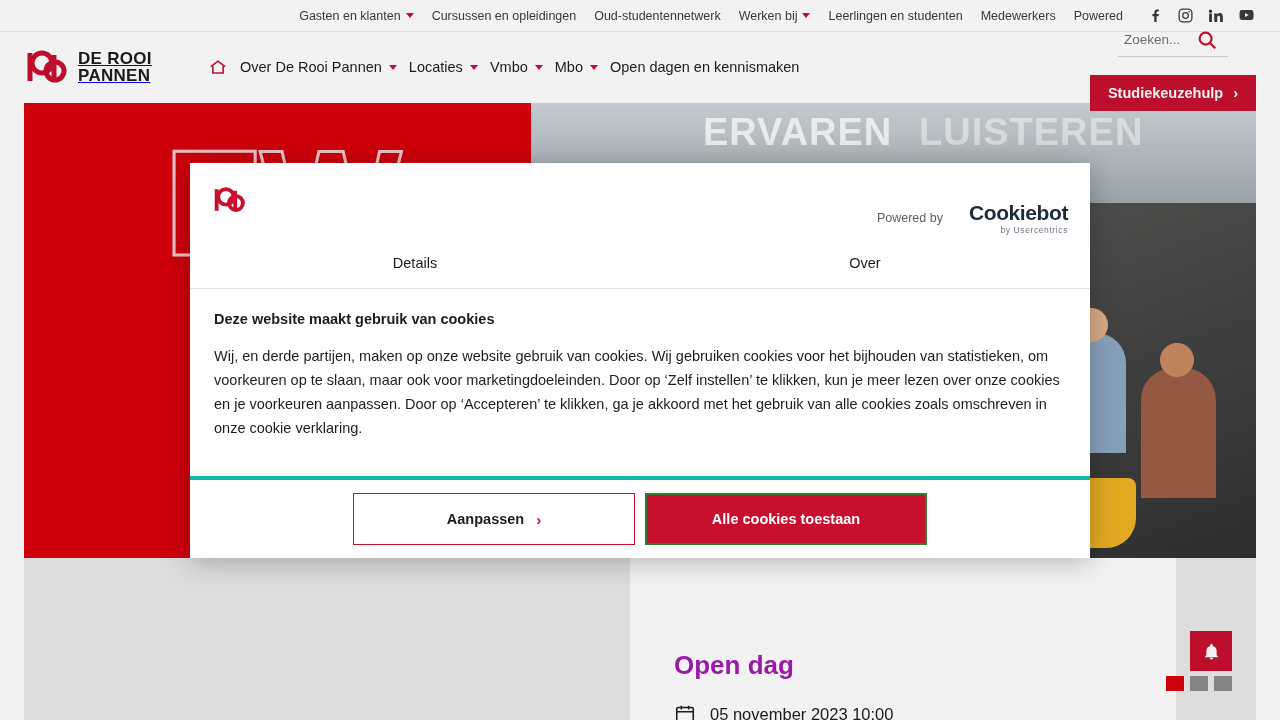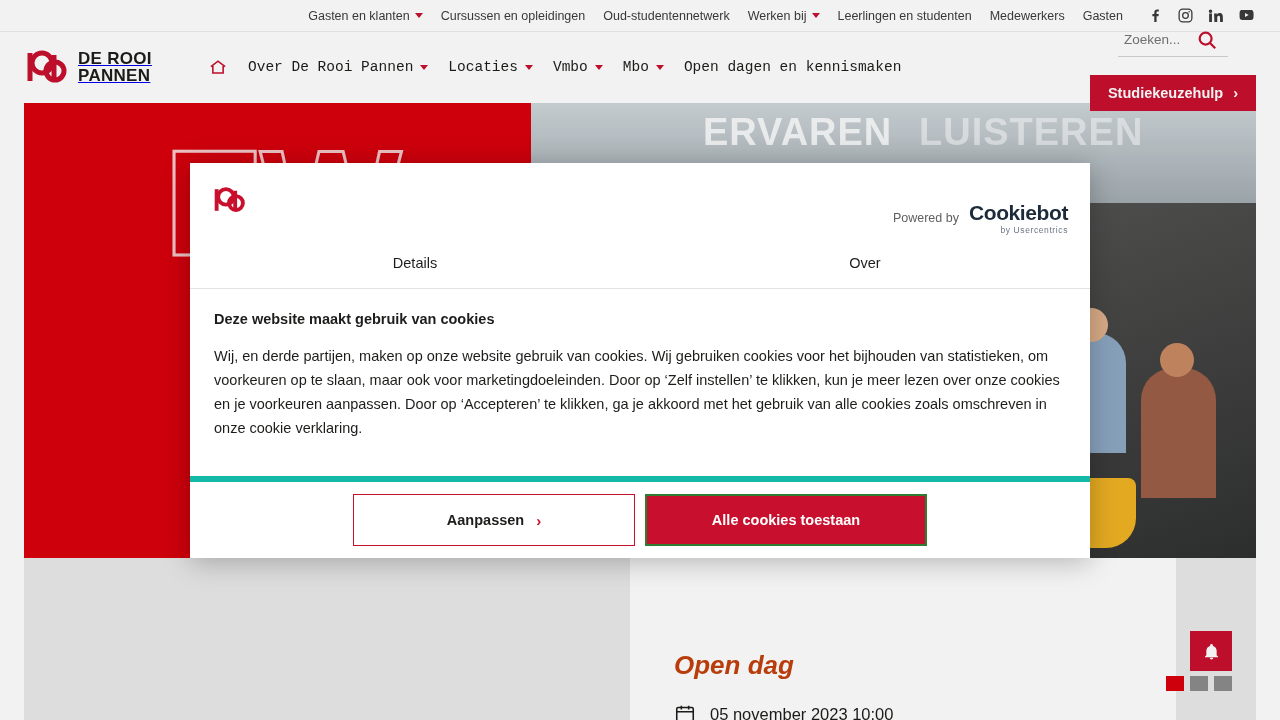--- a/index.html
+++ b/index.html
@@ -43,21 +43,21 @@
     height: 70px;
     background: #fff;
     display: flex;
     align-items: center;
     padding: 0 24px;
     position: relative;
     z-index: 5;
   }
   .logo { display: flex; align-items: center; gap: 10px; width: 150px; }
   .logo-text { font-weight: bold; font-size: 17px; line-height: 17px; letter-spacing: .3px; color: #1d1d1b; }
-  .nav-items { display: flex; align-items: center; gap: 20px; margin-left: 34px; font-family: Liberation Mono, monospace; }
+  .nav-items { display: flex; align-items: center; gap: 12px; margin-left: 34px; }
   .nav-item {
     display: flex; align-items: center; gap: 7px;
     font-size: 14.5px; color: #1d1d1b; text-decoration: none; white-space: nowrap;
   }
   .home-icon { color: #c8102e; }
   .nav-right { margin-left: auto; display: flex; align-items: center; gap: 18px; flex-direction: column; }
   .search-box {
     width: 110px; height: 34px;
     border-bottom: 1px solid #d4d4d4;
     display: flex; align-items: center;
@@ -140,21 +140,21 @@
   .person-head2 { position: absolute; right: 62px; top: 140px; width: 34px; height: 34px; border-radius: 50%; background: #c98a63; }
 
   
   .event-card {
     position: absolute;
     left: 606px; top: 455px;
     width: 546px; height: 265px;
     background: #fff;
     padding: 34px 44px;
   }
-  .event-title { font-size: 26px; font-weight: bold; color: #c2410c; margin-top: 58px; font-style: italic; }
+  .event-title { font-size: 26px; font-weight: bold; color: #a21caf; margin-top: 58px; }
   .event-date-row { display: flex; align-items: center; gap: 14px; margin-top: 22px; font-size: 16.5px; color: #1d1d1b; }
 
   
   .bell-btn {
     position: absolute; right: 24px; top: 528px;
     width: 42px; height: 40px; background: #c8102e;
     display: flex; align-items: center; justify-content: center;
     cursor: pointer;
   }
   .dots { position: absolute; right: 24px; top: 573px; display: flex; gap: 6px; }
@@ -169,35 +169,35 @@
     width: 900px; height: 395px;
     background: #fff;
     box-shadow: 0 4px 26px rgba(0,0,0,.25);
     z-index: 60;
     display: flex; flex-direction: column;
   }
   .cookie-head {
     height: 74px; display: flex; align-items: center;
     padding: 0 22px; justify-content: space-between;
   }
-  .cb-powered { display: flex; align-items: center; gap: 10px; margin-top: 36px; }
+  .cb-powered { display: flex; align-items: center; gap: 26px; margin-top: 36px; }
   .cb-powered-label { font-size: 12.5px; color: #5f5f5f; }
   .cb-logo-text { font-size: 21px; font-weight: bold; color: #1d2a3a; letter-spacing: -.4px; }
   .cb-logo-sub { font-size: 8.5px; color: #6b7684; letter-spacing: .6px; text-align: right; }
   .cookie-tabs { display: flex; border-bottom: 1px solid #e3e3e3; }
   .cookie-tab {
     flex: 1; text-align: center; padding: 18px 0 17px;
     font-size: 14.5px; color: #1d1d1b; cursor: pointer;
   }
   .cookie-tab.active { color: #c8102e; font-weight: normal; box-shadow: inset 0 -3px 0 #c8102e; }
   .cookie-body { padding: 22px 24px 0; flex: 1; }
   .cookie-h { font-size: 14.5px; font-weight: bold; color: #1d1d1b; margin-bottom: 17px; }
   .cookie-p { font-size: 14.5px; line-height: 24px; color: #1d1d1b; }
   .cookie-actions {
-    border-top: 6px solid #14b8a6;
+    border-top: 4px solid #14b8a6;
     height: 82px; display: flex; align-items: center; justify-content: center; gap: 10px;
   }
   .btn-aanpassen {
     width: 282px; height: 52px;
     border: 1.5px solid #c8102e; background: #fff; color: #1d1d1b;
     font-size: 14.5px; font-weight: bold; cursor: pointer;
     display: flex; align-items: center; justify-content: center; gap: 12px;
     font-family: "Liberation Sans", sans-serif;
   }
   .btn-accept {
@@ -228,21 +228,21 @@
       <span>Werken bij</span>
       <span class="caret"></span>
     </a>
     <a class="topbar-link" href="#">
       <span>Leerlingen en studenten</span>
     </a>
     <a class="topbar-link" href="#">
       <span>Medewerkers</span>
     </a>
     <a class="topbar-link" href="#">
-      <span>Gasten</span>
+      <span>Powered</span>
     </a>
   </div>
   <div class="social">
     <a href="#">
       <svg width="17" height="17" viewBox="0 0 24 24" fill="#3c3c3b">
           <path d="M13.5 21v-8h2.7l.4-3.1h-3.1V7.9c0-.9.25-1.5 1.55-1.5h1.65V3.6c-.29-.04-1.27-.12-2.41-.12-2.38 0-4.01 1.45-4.01 4.13V9.9H7.6V13h2.68v8h3.22z"></path>
         </svg>
     </a>
     <a href="#">
       <svg width="17" height="17" viewBox="0 0 24 24" fill="none" stroke="#3c3c3b" stroke-width="1.8">

